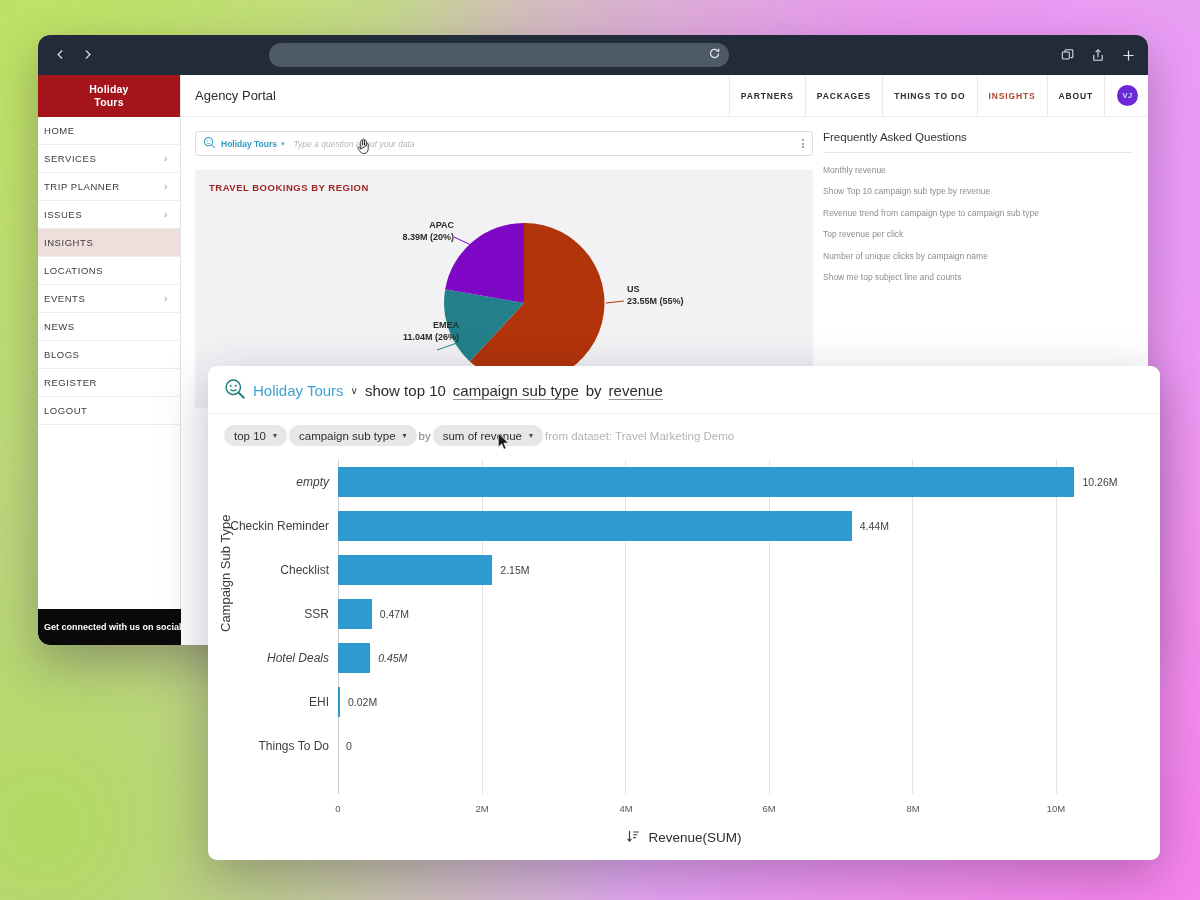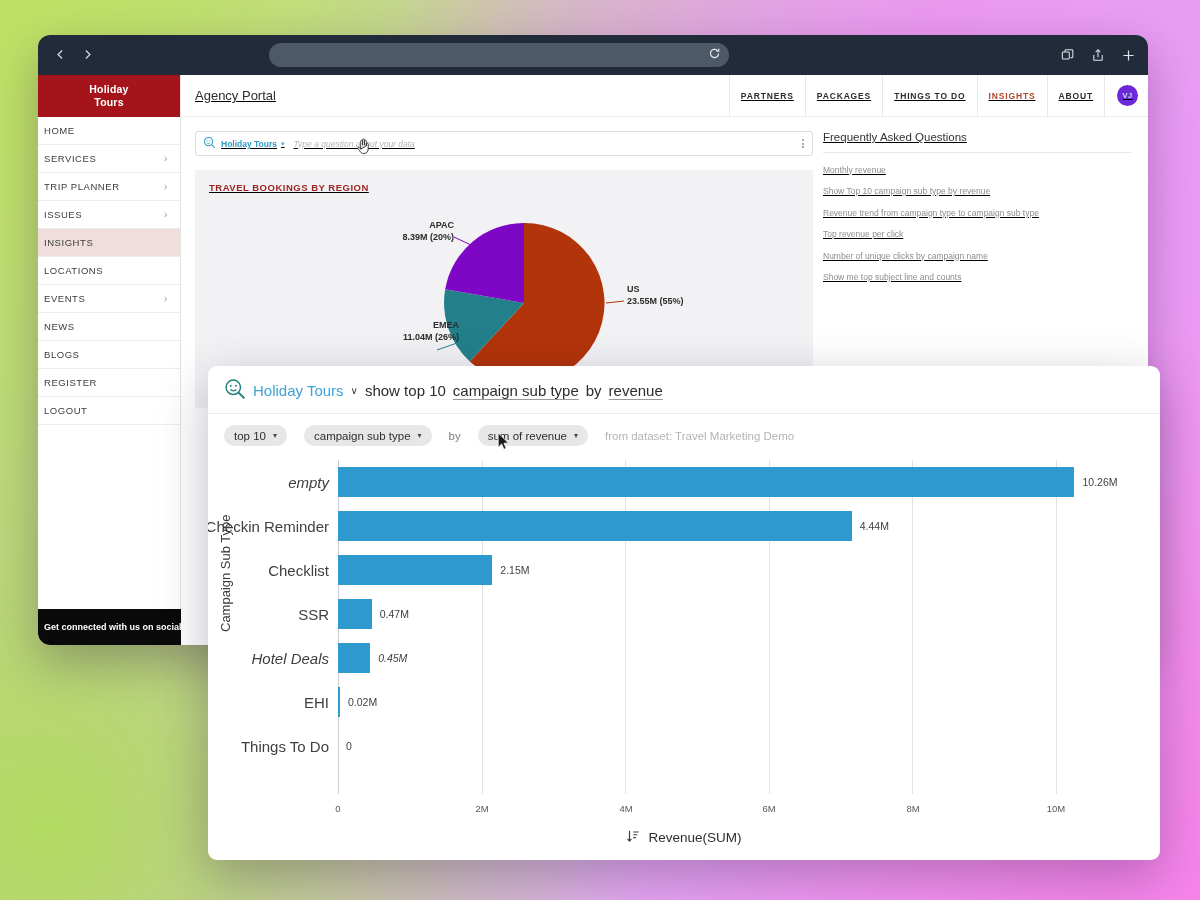--- a/index.html
+++ b/index.html
@@ -62,21 +62,21 @@
   }
   .nav-item {
     height: 28px; display: flex; align-items: center; justify-content: space-between;
     padding: 0 12px 0 6px;
     font-size: 9.5px; letter-spacing: .55px; color: #3b3b3b;
     border-bottom: 1px solid #ececec; font-weight: 500;
   }
   .nav-item.active { background: #f0dedd; }
   .nav-item .chev { color: #999; font-size: 10px; }
 
-  .content { flex: 1; position: relative; background: #fff; text-decoration: underline; }
+  .content { flex: 1; position: relative; background: #fff; }
   .topbar {
     height: 42px; display: flex; align-items: center; border-bottom: 1px solid #ededed;
     padding-left: 14px;
   }
   .portal-title { font-size: 13px; color: #2d2d2d; }
   .topnav { margin-left: auto; display: flex; align-items: center; height: 42px; }
   .topnav a {
     font-size: 8.5px; font-weight: 700; letter-spacing: .85px; color: #2b2b2b;
     padding: 0 11px; height: 42px; display: flex; align-items: center;
     border-left: 1px solid #e8e8e8; text-decoration: none;
@@ -129,42 +129,42 @@
     box-shadow: 0 16px 50px rgba(30,10,50,.28);
     overflow: hidden;
   }
   .modal-head { padding: 12px 16px 0 16px; }
   .q-line { display: flex; align-items: center; gap: 7px; font-size: 15px; color: #2c2c2c; }
   .q-ds { color: #3da2d6; font-weight: 400; }
   .q-caret { color: #3a3a3a; font-size: 10px; }
   .q-under { text-decoration: underline; text-decoration-color: #9a9a9a; text-underline-offset: 3px; }
   .q-sep { border-bottom: 1px solid #ededed; margin: 10px -16px 0 -16px; }
 
-  .pills { display: flex; align-items: center; gap: 17px; padding: 11px 0 0 0; }
+  .pills { display: flex; align-items: center; gap: 2px; padding: 11px 0 0 0; }
   .pill {
     background: #e7e7e7; border-radius: 11px; height: 21px;
     display: flex; align-items: center; gap: 7px; padding: 0 10px;
     font-size: 11.5px; color: #2e2e2e;
   }
   .pill .pc { font-size: 8px; color: #4a4a4a; }
   .pills .by { font-size: 11.5px; color: #7d7d7d; }
   .pills .ds-from { font-size: 11.5px; color: #b4b4b4; }
 
   .chart-area { position: relative; height: 400px; margin-top: 8px; }
   .y-axis-title {
     position: absolute; left: 10px; top: 178px; transform: rotate(-90deg);
     transform-origin: left top; font-size: 13px; color: #3a3a3a; white-space: nowrap;
   }
   .bars { position: absolute; left: 130px; top: 6px; right: 18px; bottom: 60px; }
   .gridline { position: absolute; top: 0; bottom: 0; width: 1px; background: #e2e2e2; }
   .axisline { position: absolute; top: 0; bottom: 0; width: 1px; background: #cfcfcf; left: 0; }
   .brow { position: absolute; height: 30px; }
   .brow .blab-y {
     position: absolute; right: calc(100% + 9px); top: 50%; transform: translateY(-50%);
-    font-size: 15px; color: #3f3f3f; white-space: nowrap;
+    font-size: 12px; color: #3f3f3f; white-space: nowrap;
   }
   .brow .blab-y.em { font-style: italic; }
   .brow .bar { position: absolute; left: 0; top: 0; height: 30px; background: #2e9ad0; }
   .brow .blab-v {
     position: absolute; top: 50%; transform: translateY(-50%);
     font-size: 10.5px; color: #3f3f3f; white-space: nowrap;
   }
   .xtick {
     position: absolute; bottom: 40px; font-size: 9.5px; color: #575757;
     transform: translateX(-50%);

